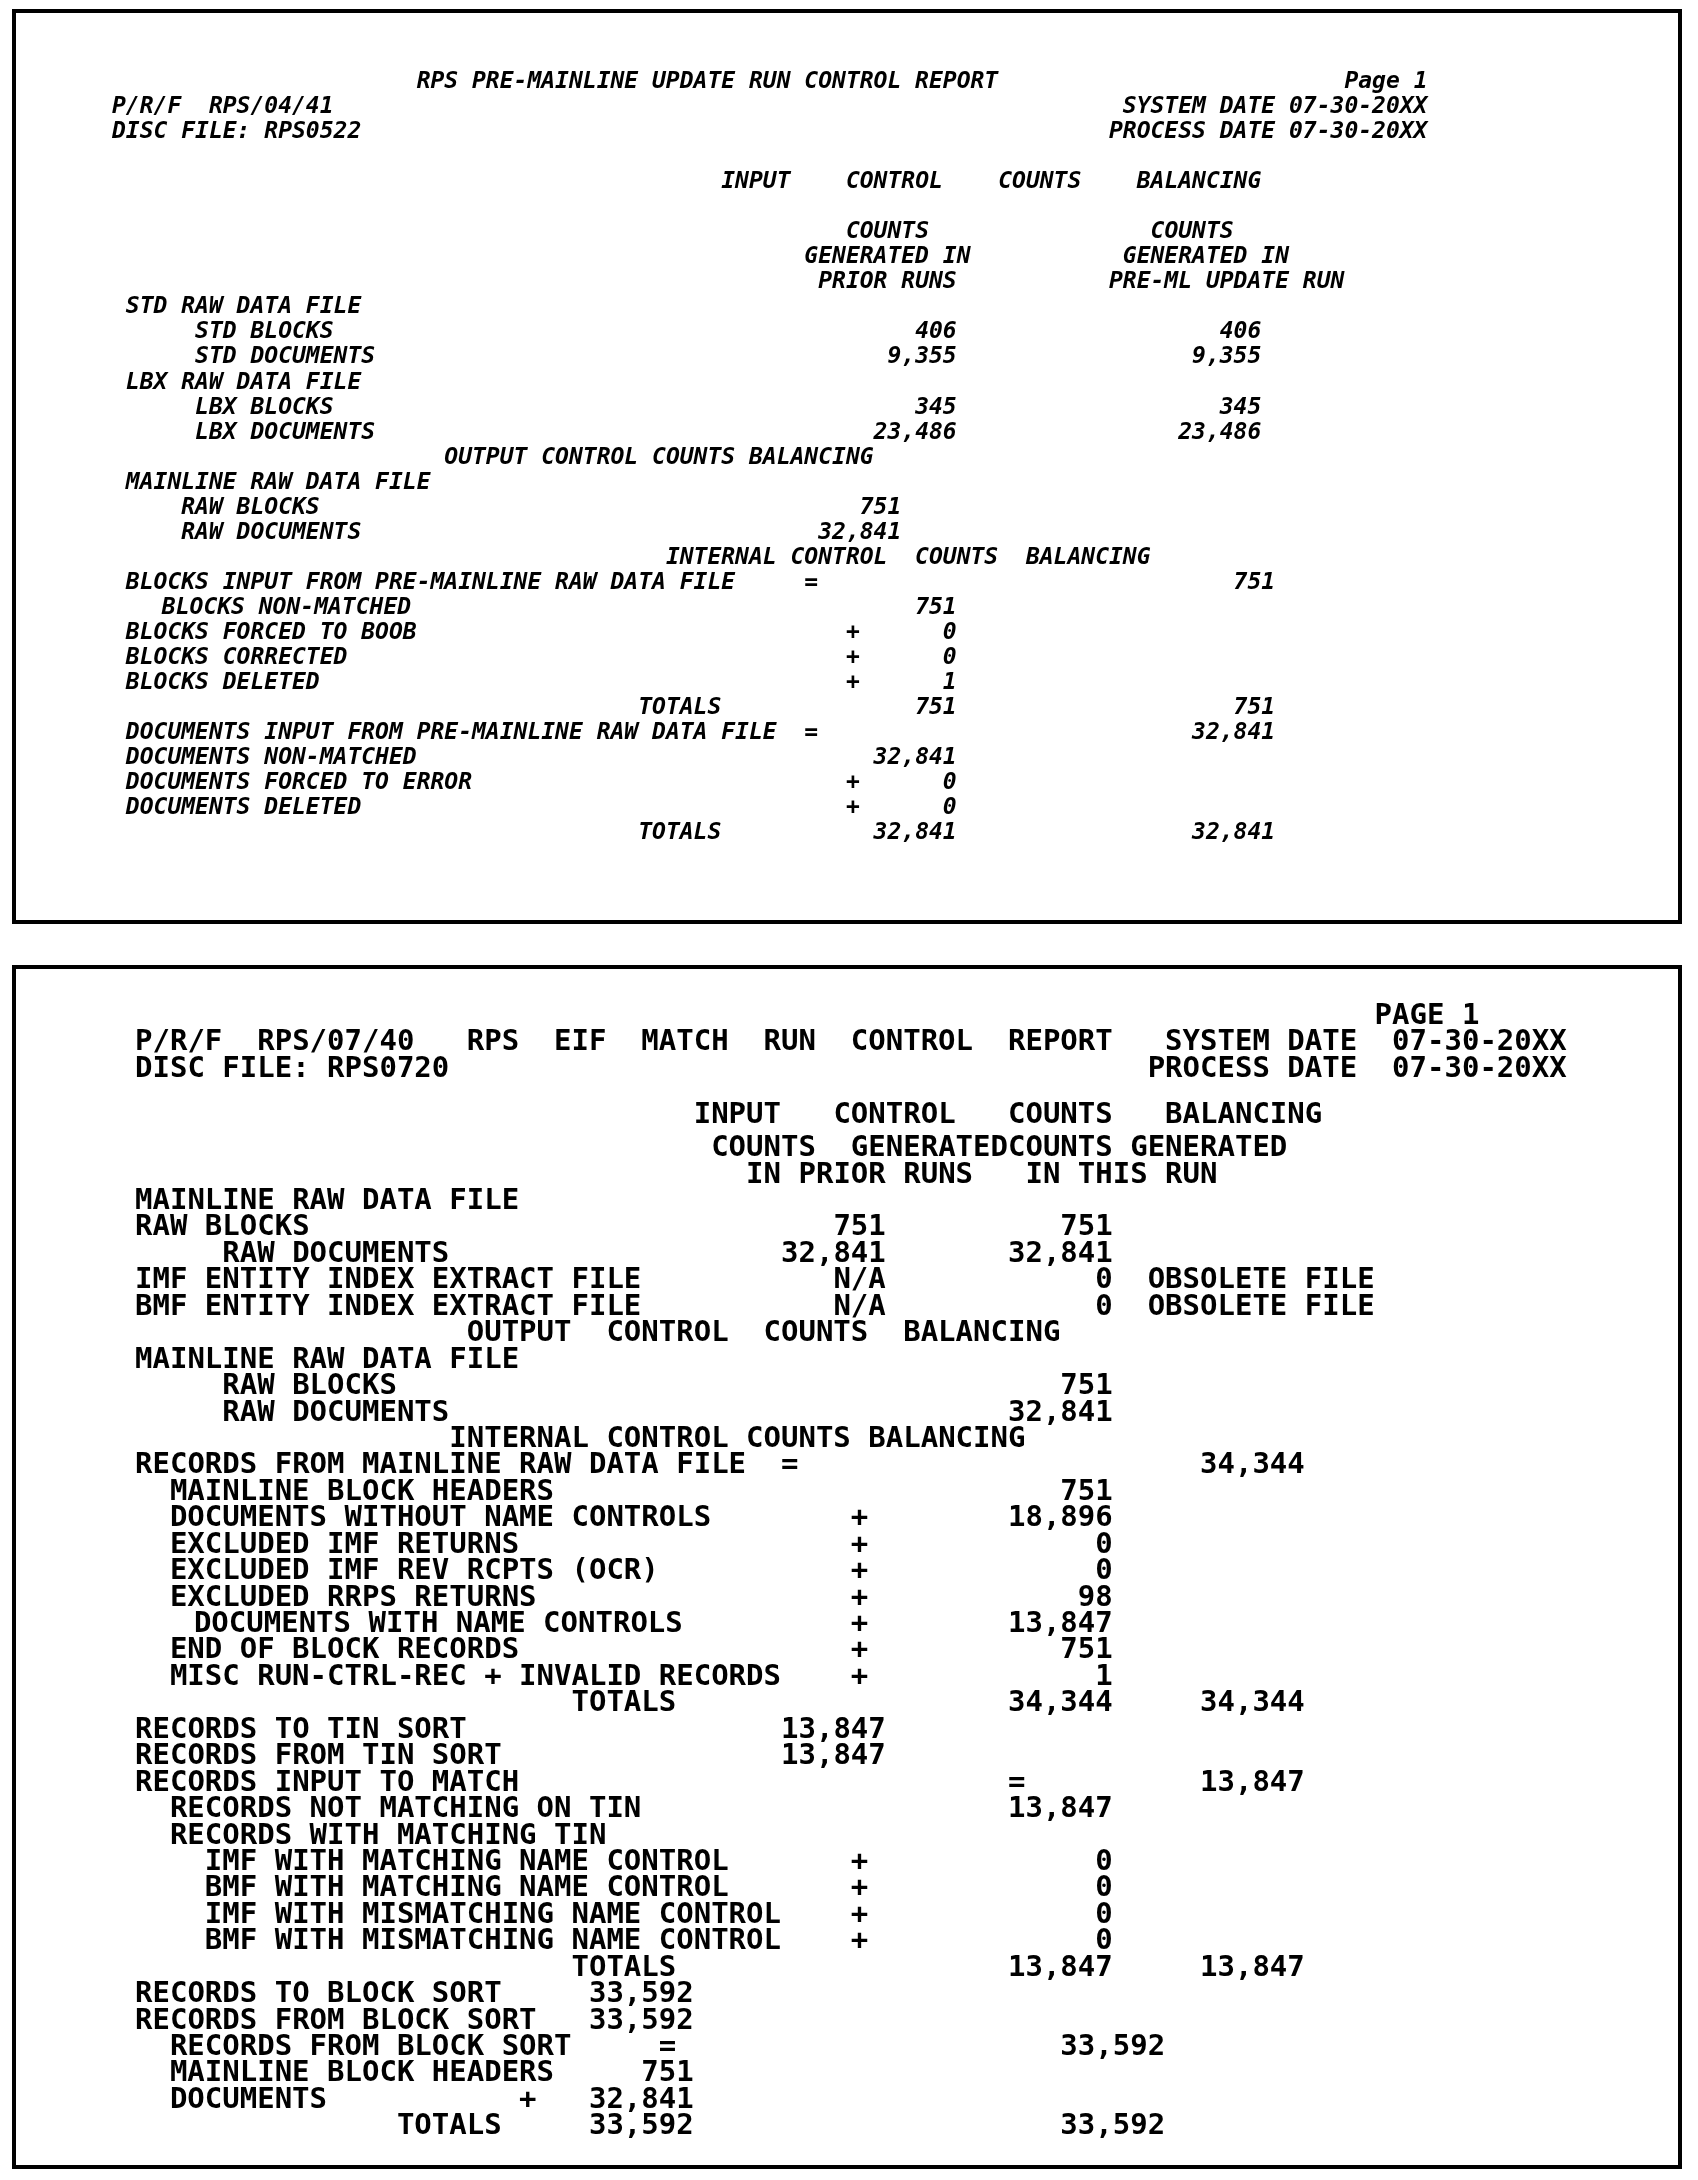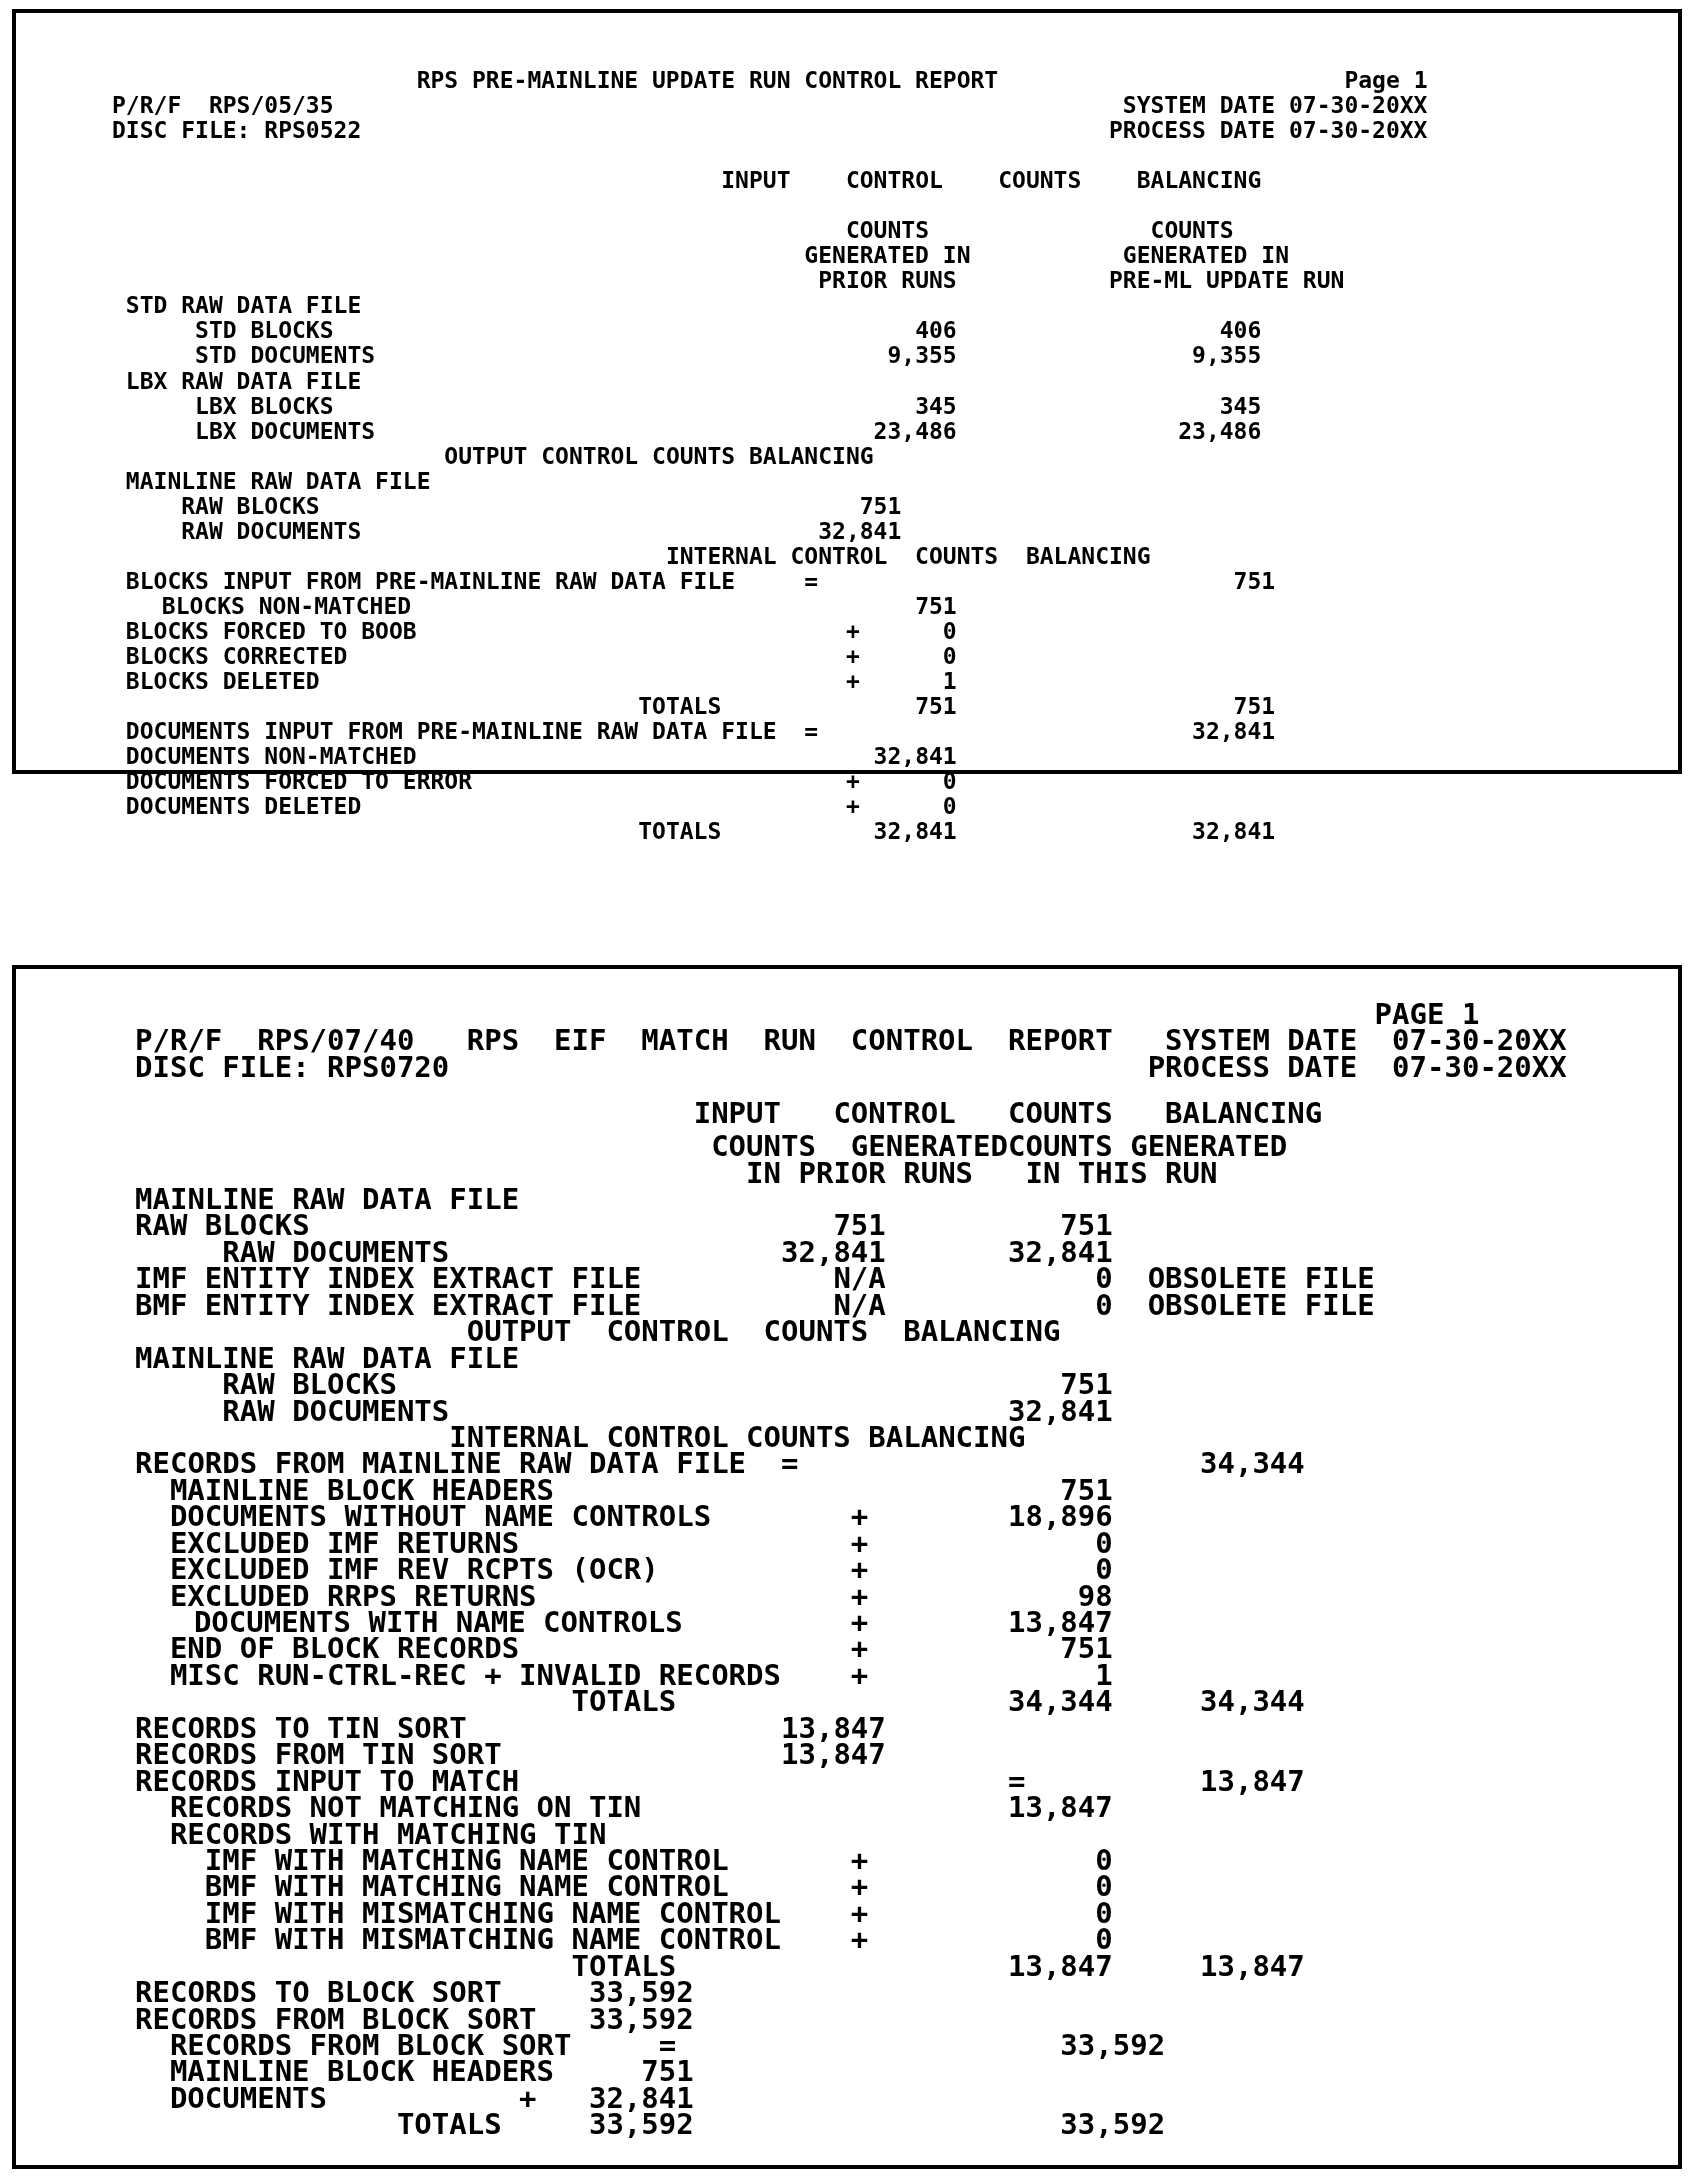--- a/index.html
+++ b/index.html
@@ -1,39 +1,39 @@
 <!DOCTYPE html>
 <html style="font-size:15px"><head>
 <meta charset="utf-8">
 <style>
   html,body{margin:0;padding:0;background:#ffffff;}
   #page{position:relative;width:1698px;height:2181px;background:#ffffff;overflow:hidden;
         font-family:"DejaVu Sans Mono",monospace;color:#000;}
   .page-box{position:absolute;border:4.6px solid #000;background:#fff;box-sizing:border-box;}
-  #box1{left:12px;top:9.3px;width:1670px;height:765px;}
+  #box1{left:12px;top:9.3px;width:1670px;height:915px;font-style:italic;}
   #box2{left:12px;top:965px;width:1670px;height:1204px;}
   .report-content{position:absolute;font-weight:bold;letter-spacing:0;}
   #r1c{left:96px;top:54px;font-size:23px;}
   #r2c{left:119px;top:28px;font-size:29px;}
   .rline{position:absolute;left:0;width:100%;height:24px;}
   .seg{position:absolute;top:0;white-space:pre;}
 </style>
 </head>
 <body>
 
 <div id="page">
 
   <div id="box1" class="page-box">
     <div id="r1c" class="report-content">
         <div class="rline" style="top: 0px;">
           <span class="seg" style="left: 22ch;">RPS PRE-MAINLINE UPDATE RUN CONTROL REPORT</span>
           <span class="seg" style="left: 89ch;">Page 1</span>
         </div>
         <div class="rline" style="top: 25px;">
-          <span class="seg" style="left: 0ch;">P/R/F  RPS/05/35</span>
+          <span class="seg" style="left: 0ch;">P/R/F  RPS/04/41</span>
           <span class="seg" style="left: 73ch;">SYSTEM DATE 07-30-20XX</span>
         </div>
         <div class="rline" style="top: 50px;">
           <span class="seg" style="left: 0ch;">DISC FILE: RPS0522</span>
           <span class="seg" style="left: 72ch; text-align: right;">PROCESS DATE 07-30-20XX</span>
         </div>
         <div class="rline" style="top: 75px;"></div>
         <div class="rline" style="top: 100px;">
           <span class="seg" style="left: 44ch;">INPUT</span>
           <span class="seg" style="left: 53ch;">CONTROL</span>

